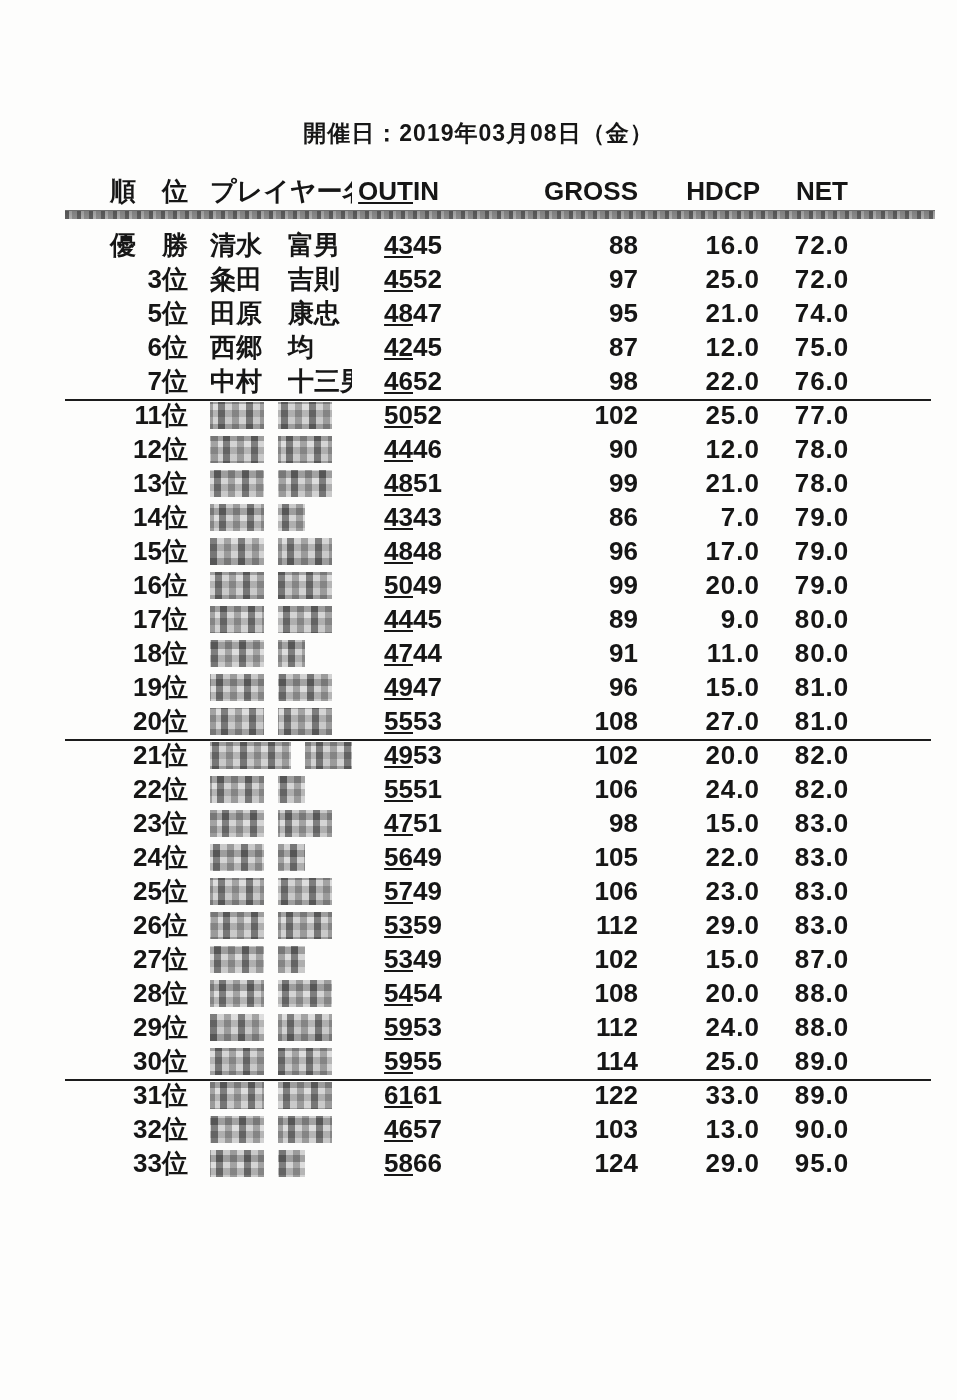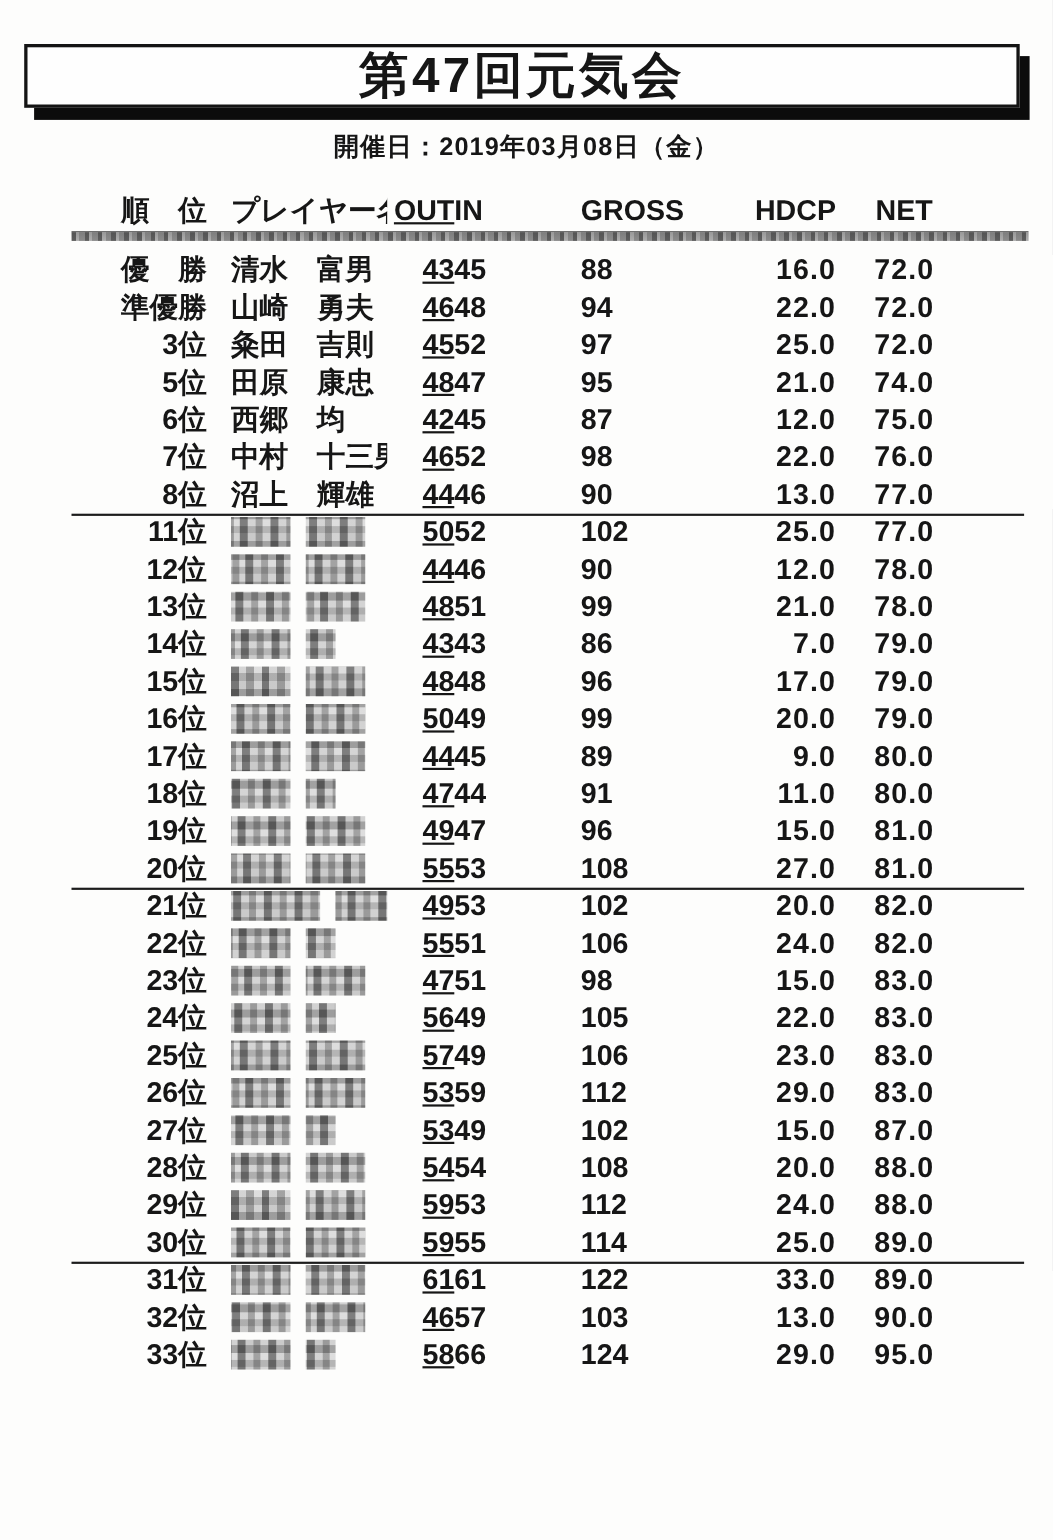--- a/index.html
+++ b/index.html
@@ -34,21 +34,21 @@
   .table{
     position:absolute;left:65px;top:175px;width:872px;
   }
   .row{height:34px;line-height:34px;white-space:nowrap;font-weight:700;font-size:26px;}
   .row.header{height:32px;line-height:32px;}
   .c{display:inline-block;vertical-align:top;height:100%;}
   .c.rank {width:123px;text-align:right;}
   .c.name {width:142px;text-align:left;margin-left:22px;overflow:hidden;}
   .c.out  {width:61px;text-align:right;text-decoration:underline;}
   .c.in   {width:115px;text-align:left;}
-  .c.gross{width:110px;text-align:left;}
+  .c.gross{width:110px;text-align:right;}
   .c.hdcp {width:122px;text-align:right;}
   .c.net  {width:124px;text-align:center;}
   .dec{letter-spacing:1px;}
   
   .header-rule{
     height:8px;margin-top:3px;width:870px;
     background:
       repeating-linear-gradient(90deg, rgba(60,60,60,.75) 0 4px, rgba(150,150,150,.45) 4px 7px, rgba(110,110,110,.65) 7px 12px),
       linear-gradient(#9a9a9a,#c2c2c2);
     border-top:1px solid #6e6e6e;
@@ -63,39 +63,34 @@
       repeating-linear-gradient(90deg, rgba(30,30,30,.50) 0 7px, rgba(190,190,190,.30) 7px 14px, rgba(90,90,90,.45) 14px 21px, rgba(220,220,220,.25) 21px 28px),
       repeating-linear-gradient(0deg, #8f8f8f 0 7px, #cfcfcf 7px 14px, #a8a8a8 14px 21px, #dedede 21px 28px);
   }
   .mosaic.first{margin-right:14px;}
 </style>
 </head>
 <body>
 
 <div class="page">
 
-  <div class="title-box">
-    <h1>第47回元気会</h1>
-  </div>
 
   <div class="date-line">開催日：2019年03月08日（金）</div>
 
   <div class="table">
     <div class="row header">
       <span class="c rank">順　位</span><span class="c name">プレイヤー名</span><span class="c out">OUT</span><span class="c in">IN</span><span class="c gross">GROSS</span><span class="c hdcp">HDCP</span><span class="c net">NET</span>
     </div>
     <div class="header-rule"></div>
     <div class="body-rows" id="rows">
         <div class="row"><span class="c rank">優　勝</span><span class="c name">清水　富男</span><span class="c out">43</span><span class="c in">45</span><span class="c gross">88</span><span class="c hdcp dec">16.0</span><span class="c net dec">72.0</span></div>
-        <div class="row"><span class="c rank">準優勝</span><span class="c name">山崎　勇夫</span><span class="c out">46</span><span class="c in">48</span><span class="c gross">94</span><span class="c hdcp dec">22.0</span><span class="c net dec">72.0</span></div>
         <div class="row"><span class="c rank">3位</span><span class="c name">粂田　吉則</span><span class="c out">45</span><span class="c in">52</span><span class="c gross">97</span><span class="c hdcp dec">25.0</span><span class="c net dec">72.0</span></div>
         <div class="row"><span class="c rank">5位</span><span class="c name">田原　康忠</span><span class="c out">48</span><span class="c in">47</span><span class="c gross">95</span><span class="c hdcp dec">21.0</span><span class="c net dec">74.0</span></div>
         <div class="row"><span class="c rank">6位</span><span class="c name">西郷　均</span><span class="c out">42</span><span class="c in">45</span><span class="c gross">87</span><span class="c hdcp dec">12.0</span><span class="c net dec">75.0</span></div>
         <div class="row"><span class="c rank">7位</span><span class="c name">中村　十三男</span><span class="c out">46</span><span class="c in">52</span><span class="c gross">98</span><span class="c hdcp dec">22.0</span><span class="c net dec">76.0</span></div>
-        <div class="row"><span class="c rank">8位</span><span class="c name">沼上　輝雄</span><span class="c out">44</span><span class="c in">46</span><span class="c gross">90</span><span class="c hdcp dec">13.0</span><span class="c net dec">77.0</span></div>
         <div class="sep"></div>
         <div class="row"><span class="c rank">11位</span><span class="c name"><span class="mosaic first" style="width: 54px; background-position: 8px 2px;"></span><span class="mosaic" style="width: 54px; background-position: 3px 2px;"></span></span><span class="c out">50</span><span class="c in">52</span><span class="c gross">102</span><span class="c hdcp dec">25.0</span><span class="c net dec">77.0</span></div>
         <div class="row"><span class="c rank">12位</span><span class="c name"><span class="mosaic first" style="width: 54px; background-position: 13px 5px;"></span><span class="mosaic" style="width: 54px; background-position: 8px 5px;"></span></span><span class="c out">44</span><span class="c in">46</span><span class="c gross">90</span><span class="c hdcp dec">12.0</span><span class="c net dec">78.0</span></div>
         <div class="row"><span class="c rank">13位</span><span class="c name"><span class="mosaic first" style="width: 54px; background-position: 4px 8px;"></span><span class="mosaic" style="width: 54px; background-position: 13px 8px;"></span></span><span class="c out">48</span><span class="c in">51</span><span class="c gross">99</span><span class="c hdcp dec">21.0</span><span class="c net dec">78.0</span></div>
         <div class="row"><span class="c rank">14位</span><span class="c name"><span class="mosaic first" style="width: 54px; background-position: 9px 11px;"></span><span class="mosaic" style="width: 27px; background-position: 4px 11px;"></span></span><span class="c out">43</span><span class="c in">43</span><span class="c gross">86</span><span class="c hdcp dec">7.0</span><span class="c net dec">79.0</span></div>
         <div class="row"><span class="c rank">15位</span><span class="c name"><span class="mosaic first" style="width: 54px; background-position: 0px 0px;"></span><span class="mosaic" style="width: 54px; background-position: 9px 0px;"></span></span><span class="c out">48</span><span class="c in">48</span><span class="c gross">96</span><span class="c hdcp dec">17.0</span><span class="c net dec">79.0</span></div>
         <div class="row"><span class="c rank">16位</span><span class="c name"><span class="mosaic first" style="width: 54px; background-position: 5px 3px;"></span><span class="mosaic" style="width: 54px; background-position: 0px 3px;"></span></span><span class="c out">50</span><span class="c in">49</span><span class="c gross">99</span><span class="c hdcp dec">20.0</span><span class="c net dec">79.0</span></div>
         <div class="row"><span class="c rank">17位</span><span class="c name"><span class="mosaic first" style="width: 54px; background-position: 10px 6px;"></span><span class="mosaic" style="width: 54px; background-position: 5px 6px;"></span></span><span class="c out">44</span><span class="c in">45</span><span class="c gross">89</span><span class="c hdcp dec">9.0</span><span class="c net dec">80.0</span></div>
         <div class="row"><span class="c rank">18位</span><span class="c name"><span class="mosaic first" style="width: 54px; background-position: 1px 9px;"></span><span class="mosaic" style="width: 27px; background-position: 10px 9px;"></span></span><span class="c out">47</span><span class="c in">44</span><span class="c gross">91</span><span class="c hdcp dec">11.0</span><span class="c net dec">80.0</span></div>
         <div class="row"><span class="c rank">19位</span><span class="c name"><span class="mosaic first" style="width: 54px; background-position: 6px 12px;"></span><span class="mosaic" style="width: 54px; background-position: 1px 12px;"></span></span><span class="c out">49</span><span class="c in">47</span><span class="c gross">96</span><span class="c hdcp dec">15.0</span><span class="c net dec">81.0</span></div>

